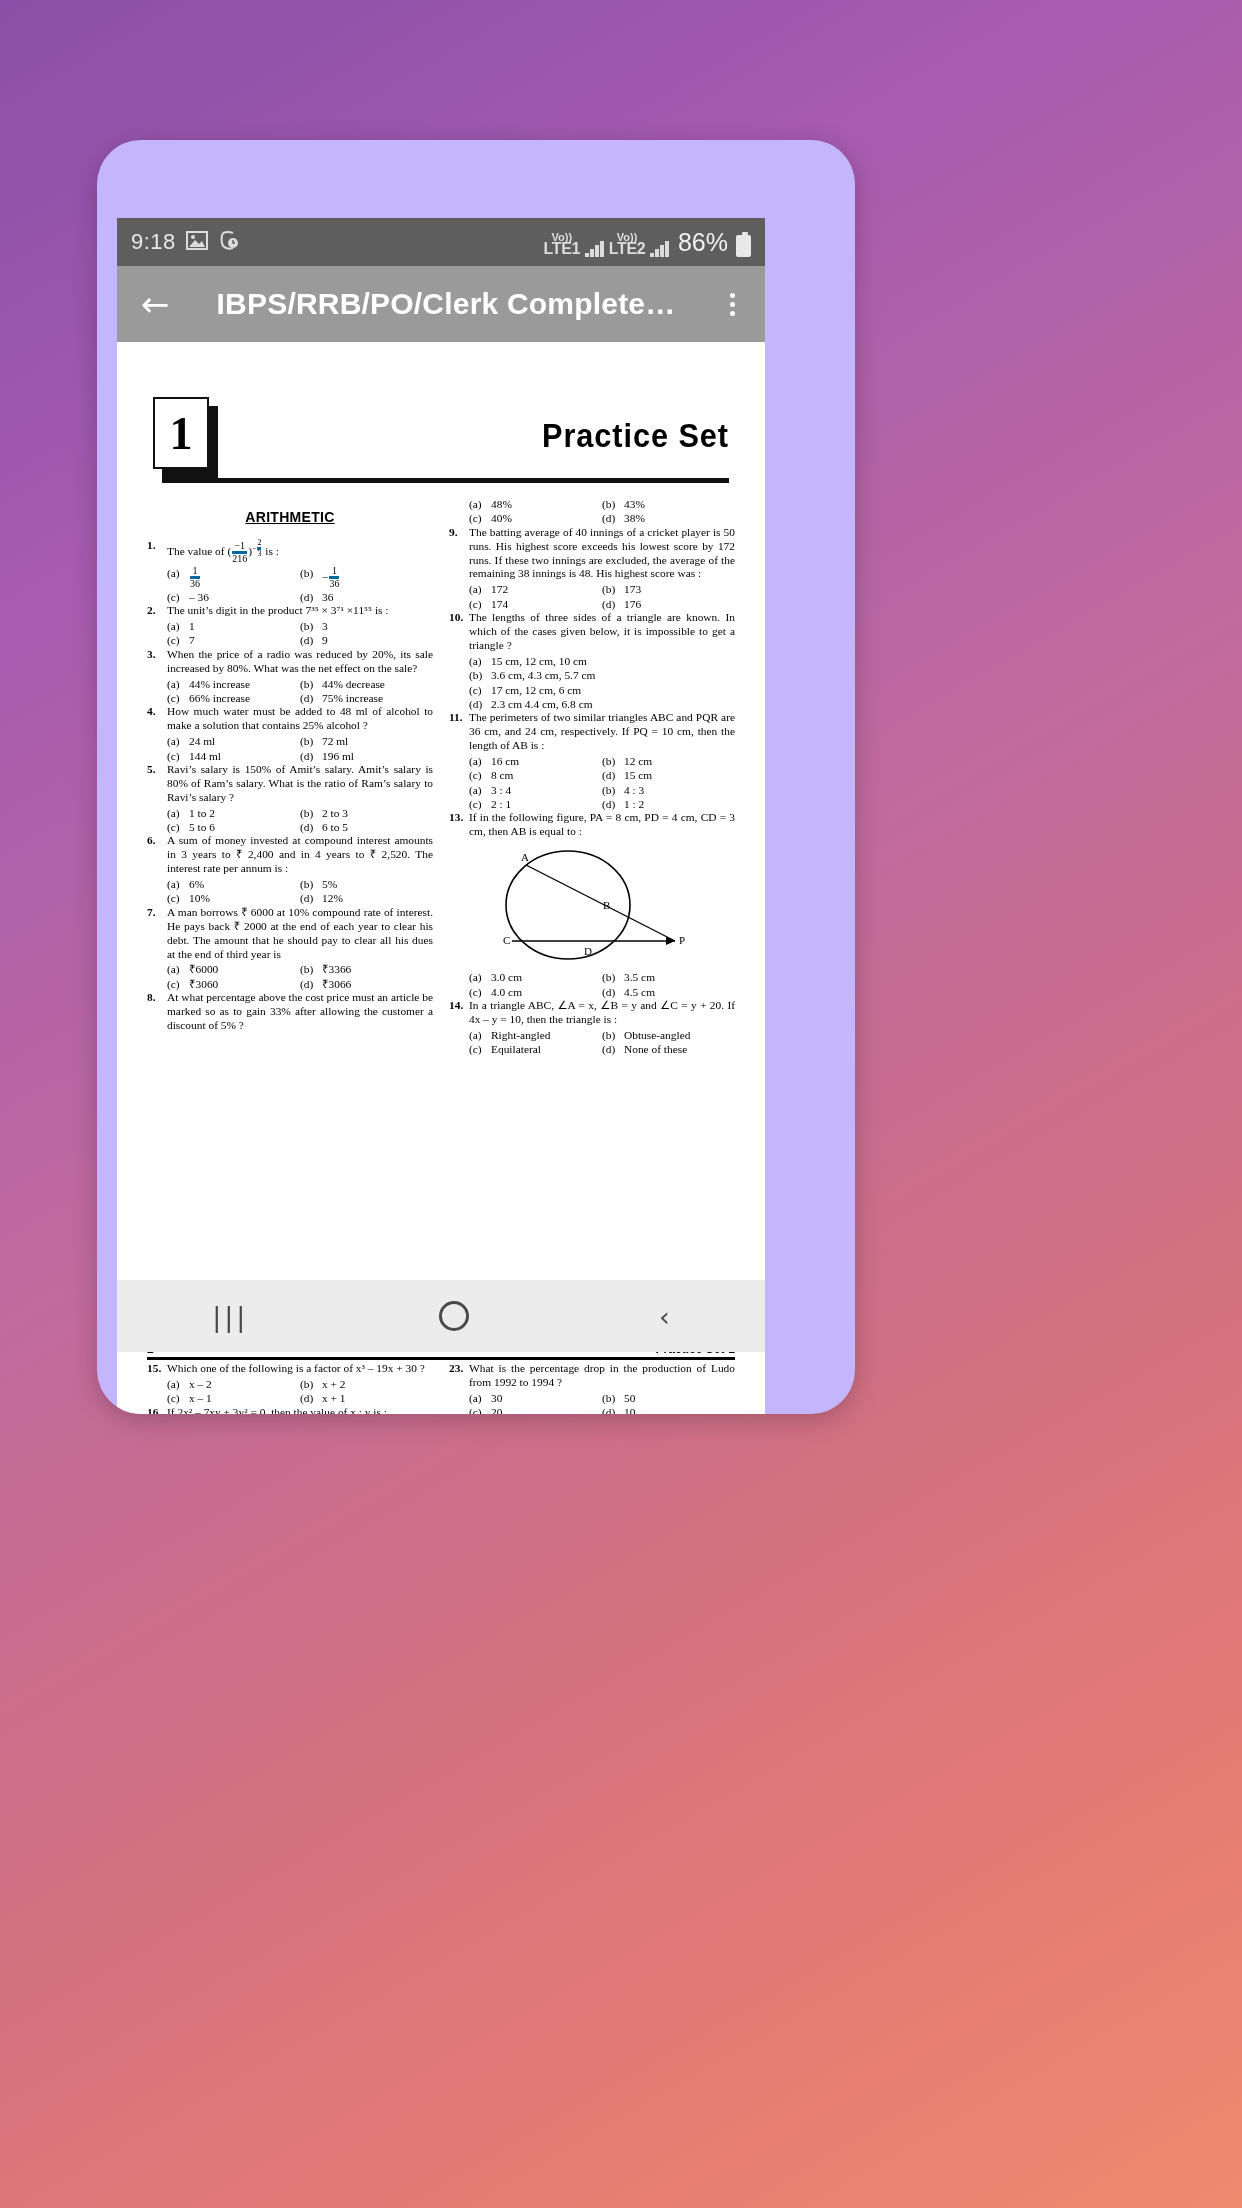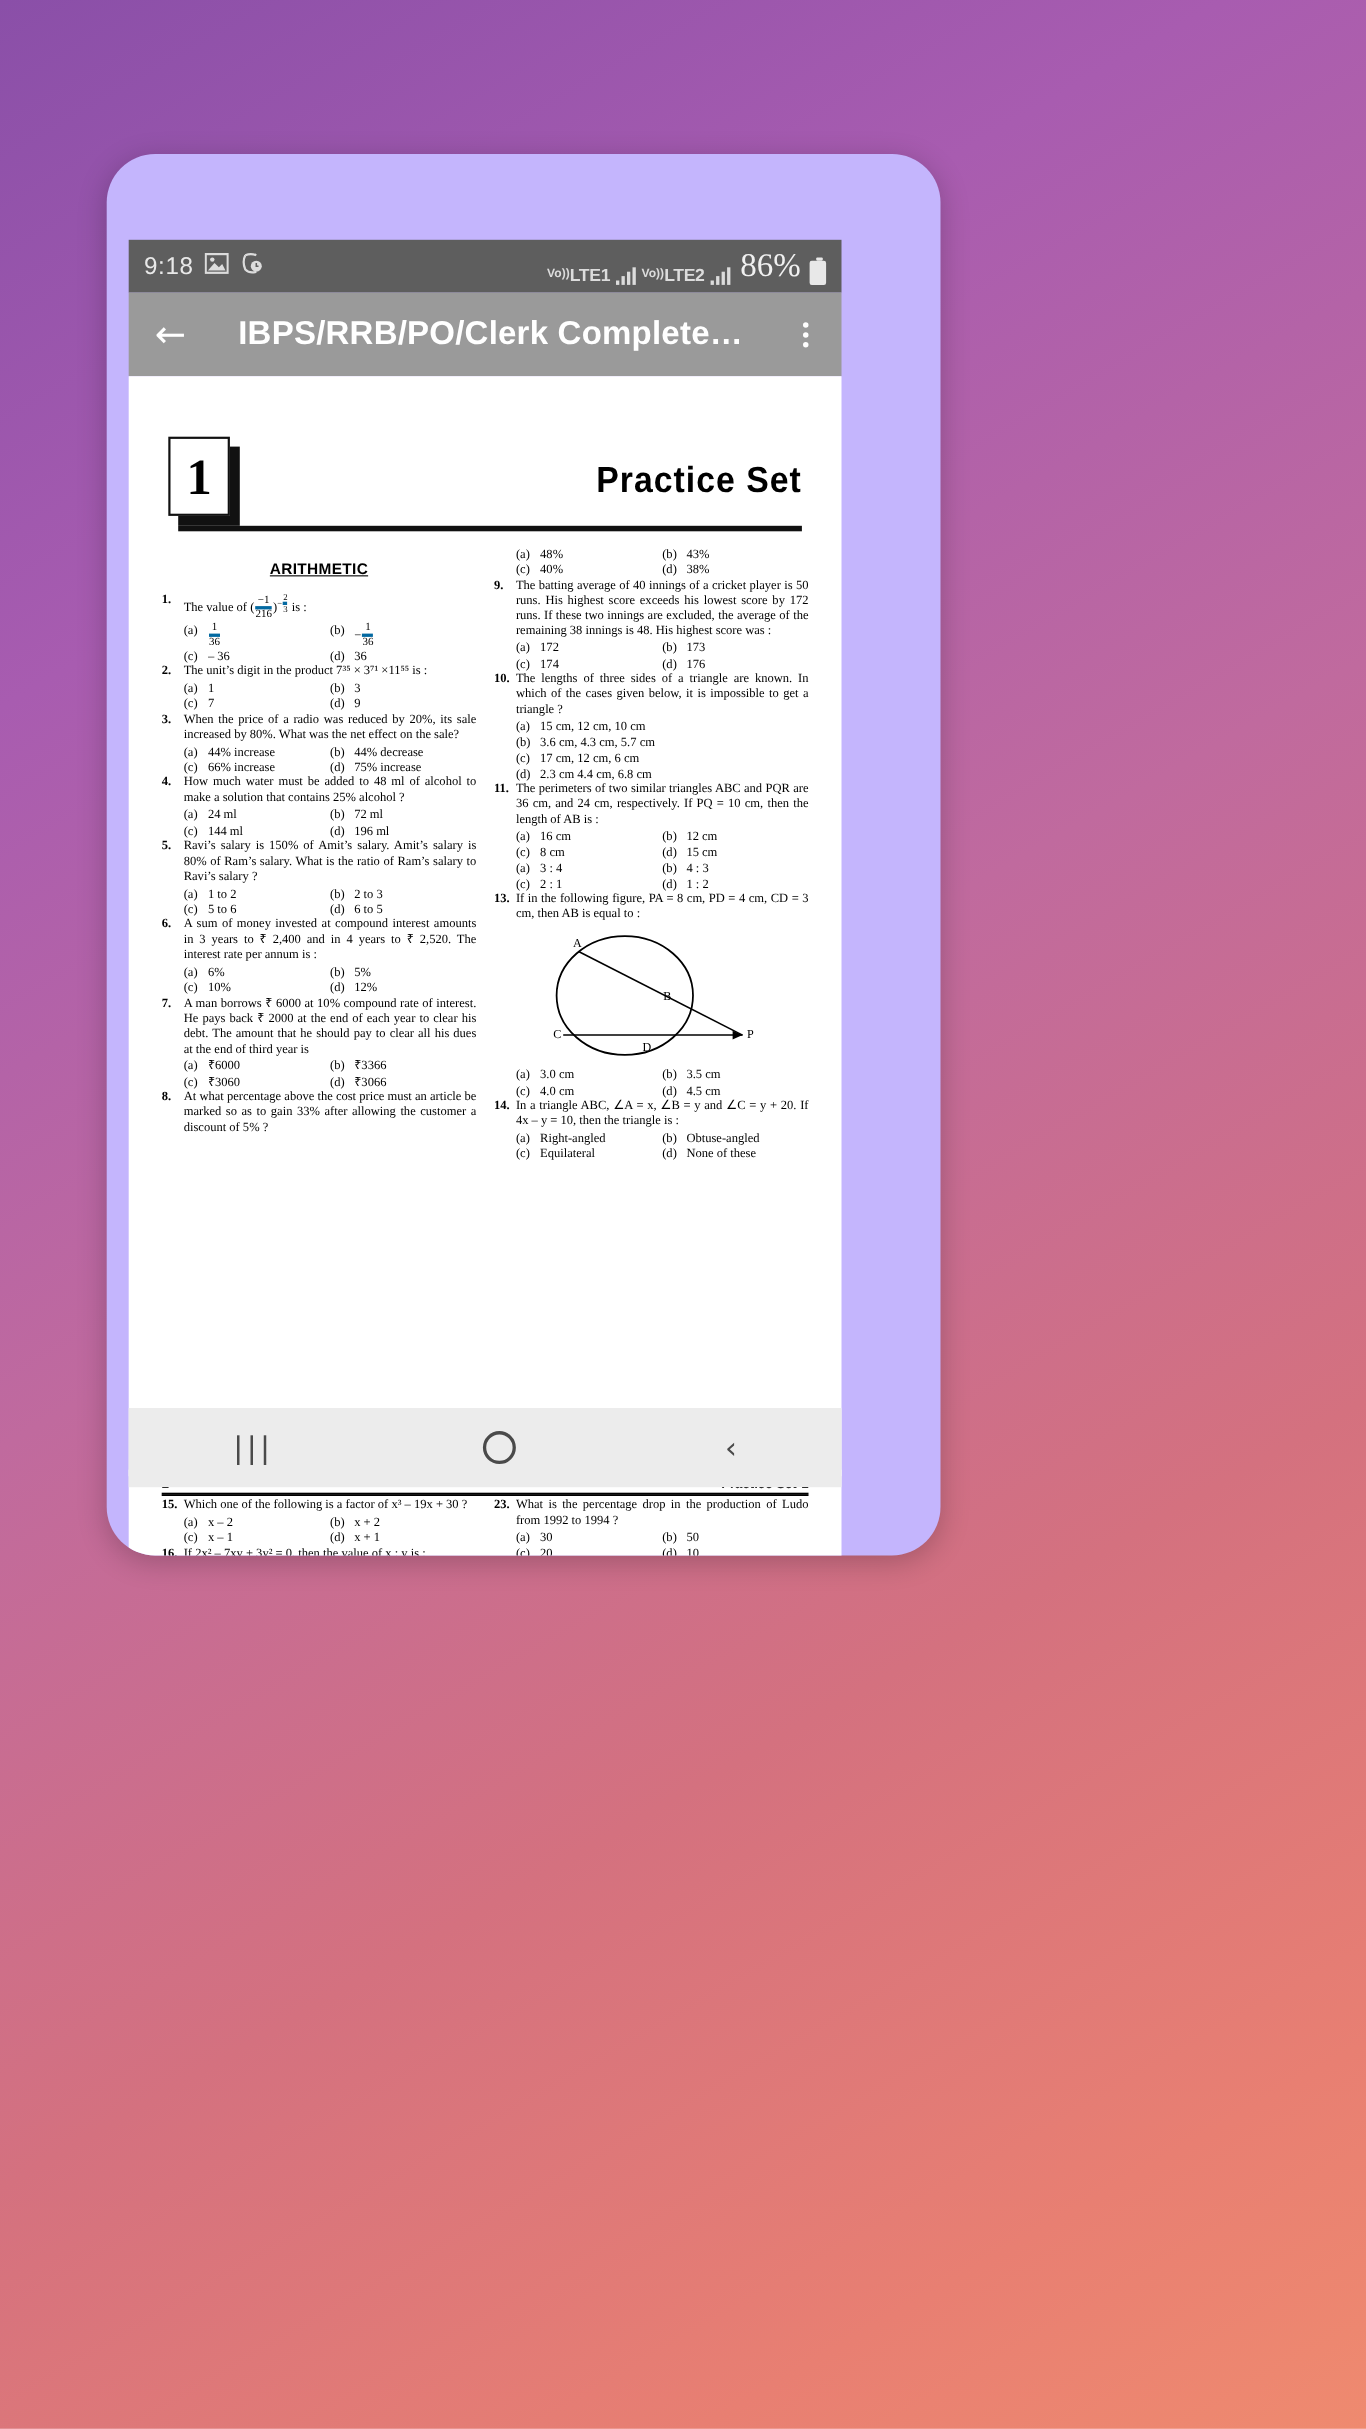--- a/index.html
+++ b/index.html
@@ -21,29 +21,29 @@
   
   #statusbar {
     position:absolute; left:20px; top:78px; width:648px; height:48px;
     background:#5e5e5e; display:flex; align-items:center;
     padding:0 14px; color:#e2e2e2;
   }
   #sb-left { display:flex; align-items:center; gap:10px; }
   #sb-time { font-family:"Liberation Sans",sans-serif; font-size:22px; letter-spacing:.5px; color:#e8e8e8;}
   .sb-ic { display:inline-block; }
   #sb-right { margin-left:auto; display:flex; align-items:flex-end; gap:5px; }
-  .volte { display:flex; flex-direction:row; align-items:flex-start;
+  .volte { display:flex; flex-direction:column; align-items:center;
            font-family:"Liberation Sans",sans-serif; line-height:.92; color:#dcdcdc; }
   .volte .v1 { font-size:11px; font-weight:bold; }
   .volte .v2 { font-size:16px; font-weight:bold; letter-spacing:-.3px;}
   .bars { display:flex; align-items:flex-end; gap:1.5px; height:17px; }
   .bars i { display:block; width:3.5px; background:#dcdcdc; }
   .bars i:nth-child(1){height:4px;} .bars i:nth-child(2){height:8px;}
   .bars i:nth-child(3){height:12px;} .bars i:nth-child(4){height:16px;}
-  #batt-pct { font-family:Liberation Serif, serif; font-size:30px; color:#f0f0f0; margin-left:4px;}
+  #batt-pct { font-family:Liberation Sans, sans-serif; font-size:25px; color:#f0f0f0; margin-left:4px;}
   #batt-ic { width:15px; height:22px; border:2px solid #e8e8e8; border-radius:2px;
              background:#e8e8e8; position:relative; margin-left:3px;}
   #batt-ic:before{content:"";position:absolute;top:-5px;left:3.5px;width:6px;height:3px;background:#e8e8e8;border-radius:1px;}
 
   
   #appbar {
     position:absolute; left:20px; top:126px; width:648px; height:76px;
     background:#9a9a9a; display:flex; align-items:center; padding:0 16px;
   }
   #back-arrow { width:44px; height:44px; display:flex; align-items:center; justify-content:center;

